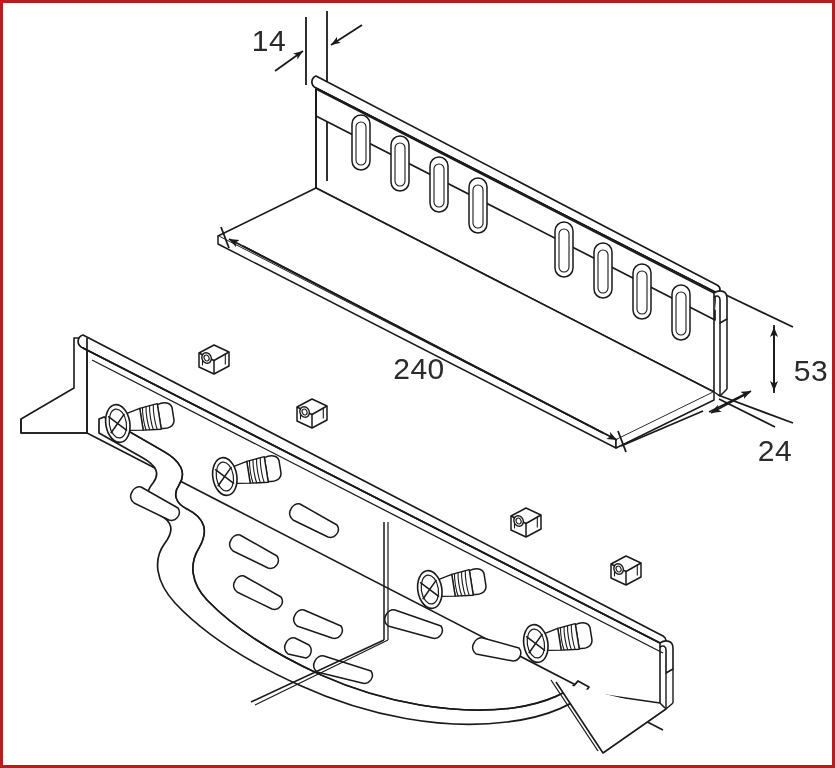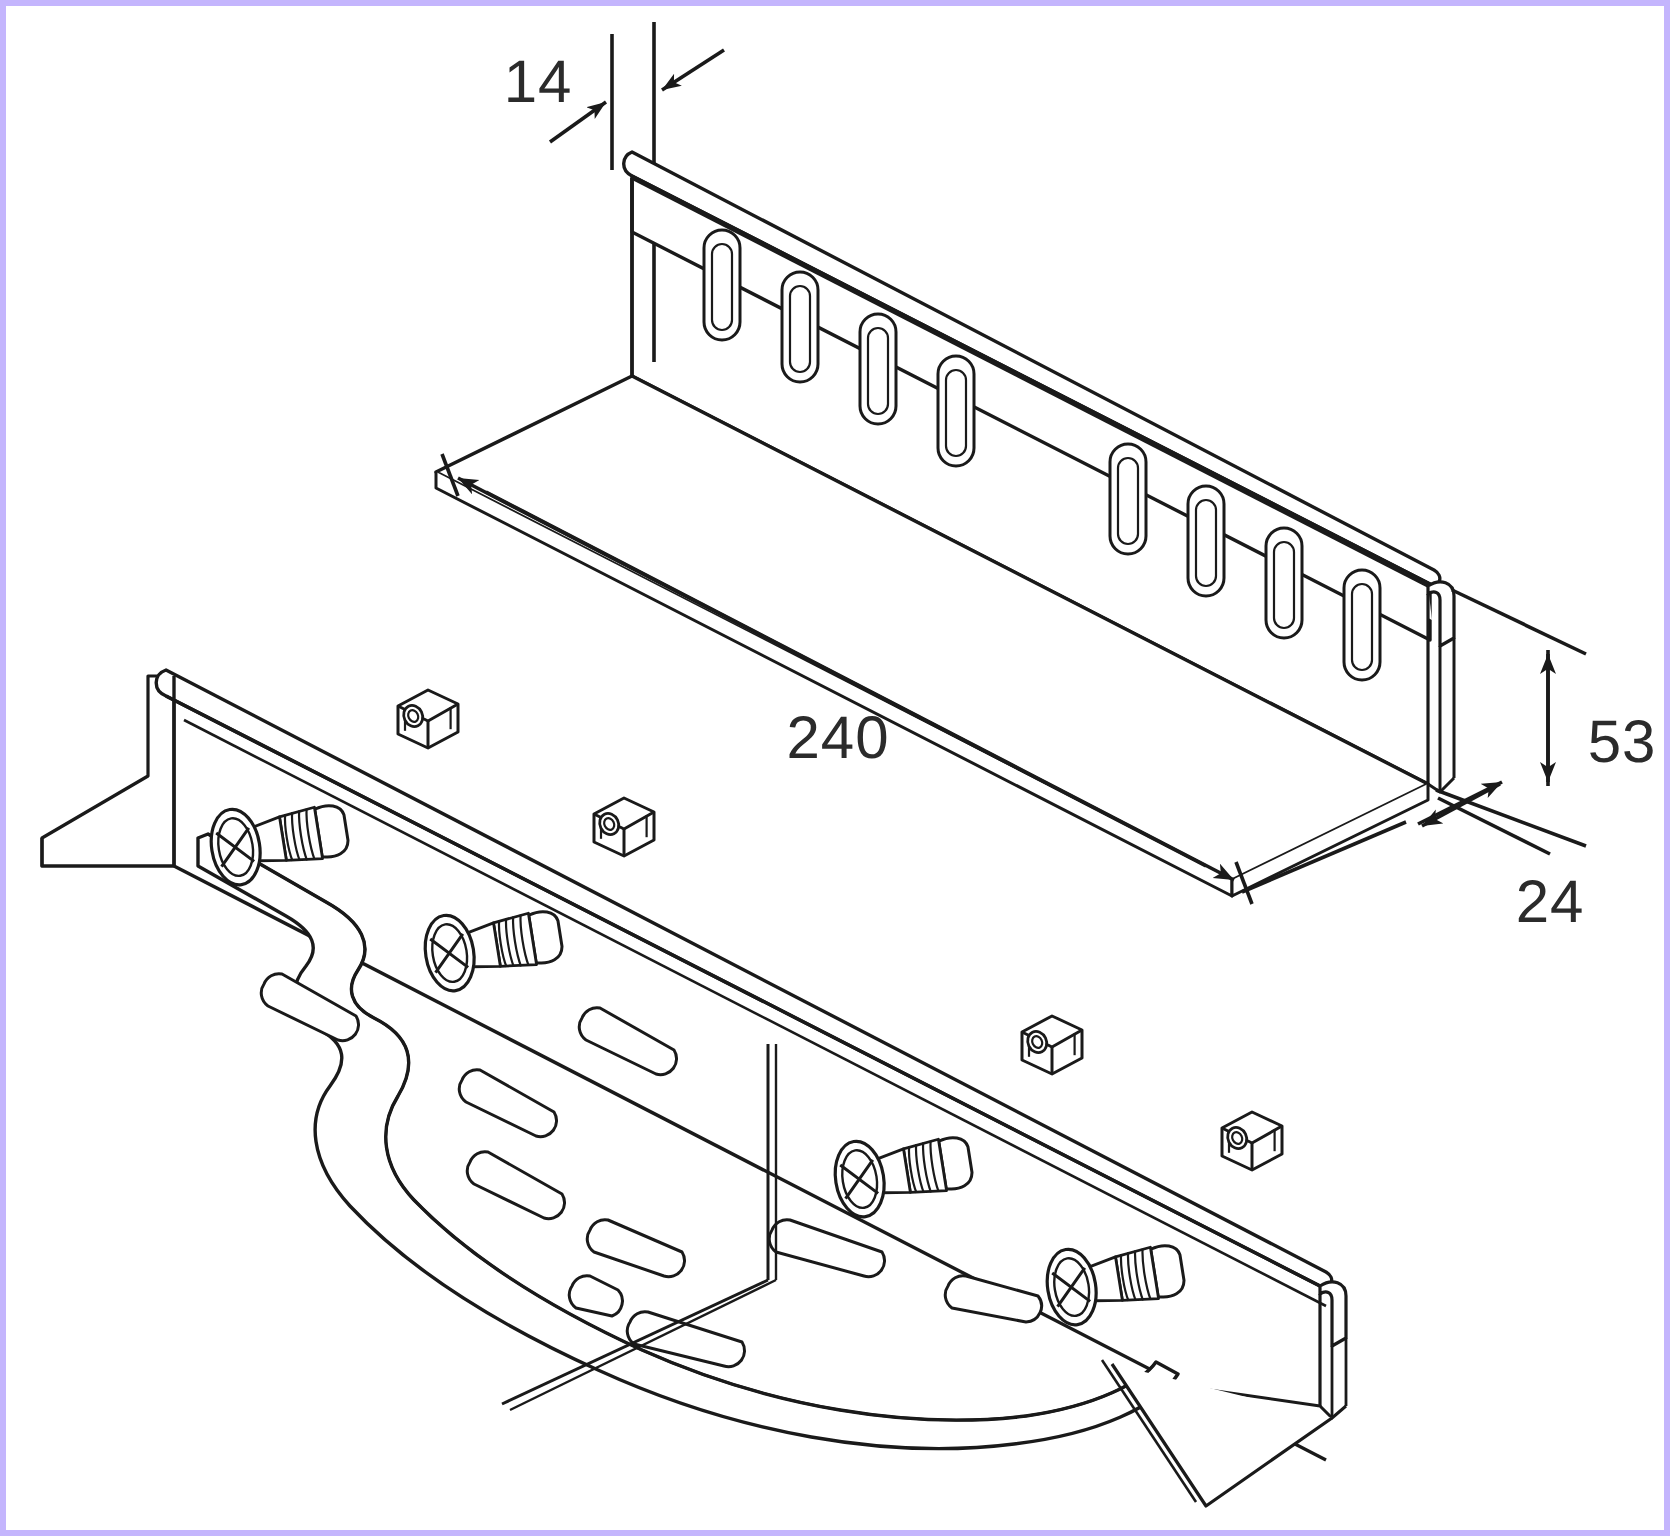--- a/index.html
+++ b/index.html
@@ -6,21 +6,21 @@
   html,body{margin:0;padding:0;background:#ffffff;}
   body{
     font-family:"Liberation Sans", sans-serif;
     width:835px;height:768px;overflow:hidden;
   }
   #frame{
     position:relative;
     width:835px;height:768px;
     background:#ffffff;
     box-sizing:border-box;
-    border:3px solid #c4b5fd;
+    border:3px solid #b91c1c;
   }
   #stage{position:absolute;inset:0;}
   svg#dwg{display:block;width:829px;height:762px;}
   .dimtext{
     font-family:"Liberation Sans", sans-serif;
     font-size:30px;
     font-weight:400;
     fill:#2b2b2b;
     letter-spacing:0.5px;
   }

